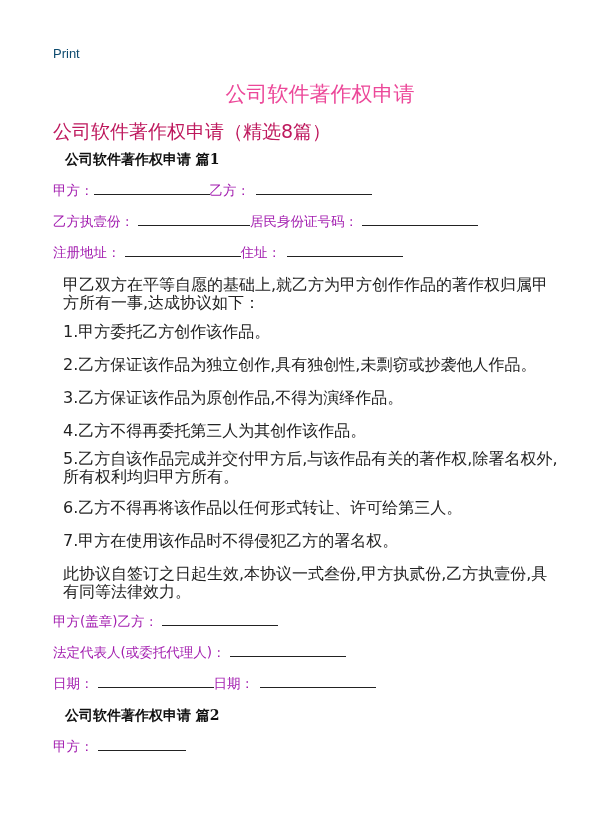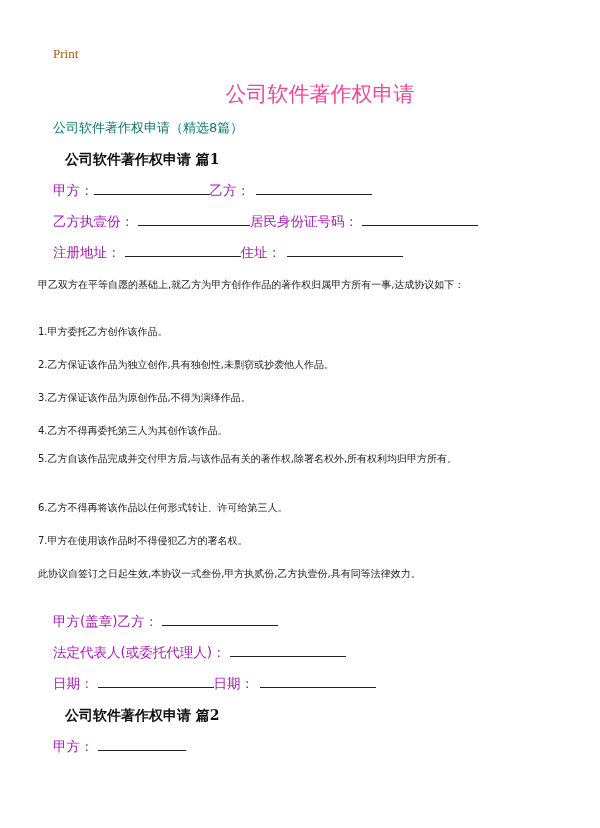--- a/index.html
+++ b/index.html
@@ -1,24 +1,24 @@
 <!DOCTYPE html>
 <html><head>
 <meta charset="utf-8">
 <style>
   html, body { margin: 0; padding: 0; background: #ffffff; }
   body { width: 600px; height: 828px; position: relative; overflow: hidden;
          font-family: "DejaVu Sans", "Liberation Sans", sans-serif; color: #111; }
   .abs { position: absolute; }
-  .print { left: 53px; top: 46px; font-family: Liberation Serif, serif; font-size: 13px; color: #a16207; }
+  .print { left: 53px; top: 46px; font-family: Liberation Sans, sans-serif; font-size: 13px; color: #0c4a6e; }
   .title { left: 0; width: 600px; top: 80px; text-align: center; font-size: 21px; color: #ec4899; padding-left: 20px; }
-  .sub { left: 53px; top: 119px; font-size: 13px; color: #0f766e; }
+  .sub { left: 53px; top: 119px; font-size: 19px; color: #be185d; }
   .h { left: 53px; font-size: 14px; font-weight: bold; color: #111; font-family: "DejaVu Serif", serif; margin-left: 12px; }
   .line { left: 53px; font-size: 13.5px; color: #a21caf; white-space: nowrap; }
-  .para { left: 38px; width: 500px; font-size: 10px; line-height: 18px; color: #222; }
+  .para { left: 63px; width: 500px; font-size: 16px; line-height: 18px; color: #222; }
   .blank { display: inline-block; border-bottom: 1px solid #222; height: 12px; vertical-align: baseline; }
 </style>
 </head>
 <body>
 
 <div class="abs print">Print</div>
 <div class="abs title">公司软件著作权申请</div>
 <div class="abs sub">公司软件著作权申请（精选8篇）</div>
 
 <div class="abs h" style="top:151px">公司软件著作权申请 篇1</div>

